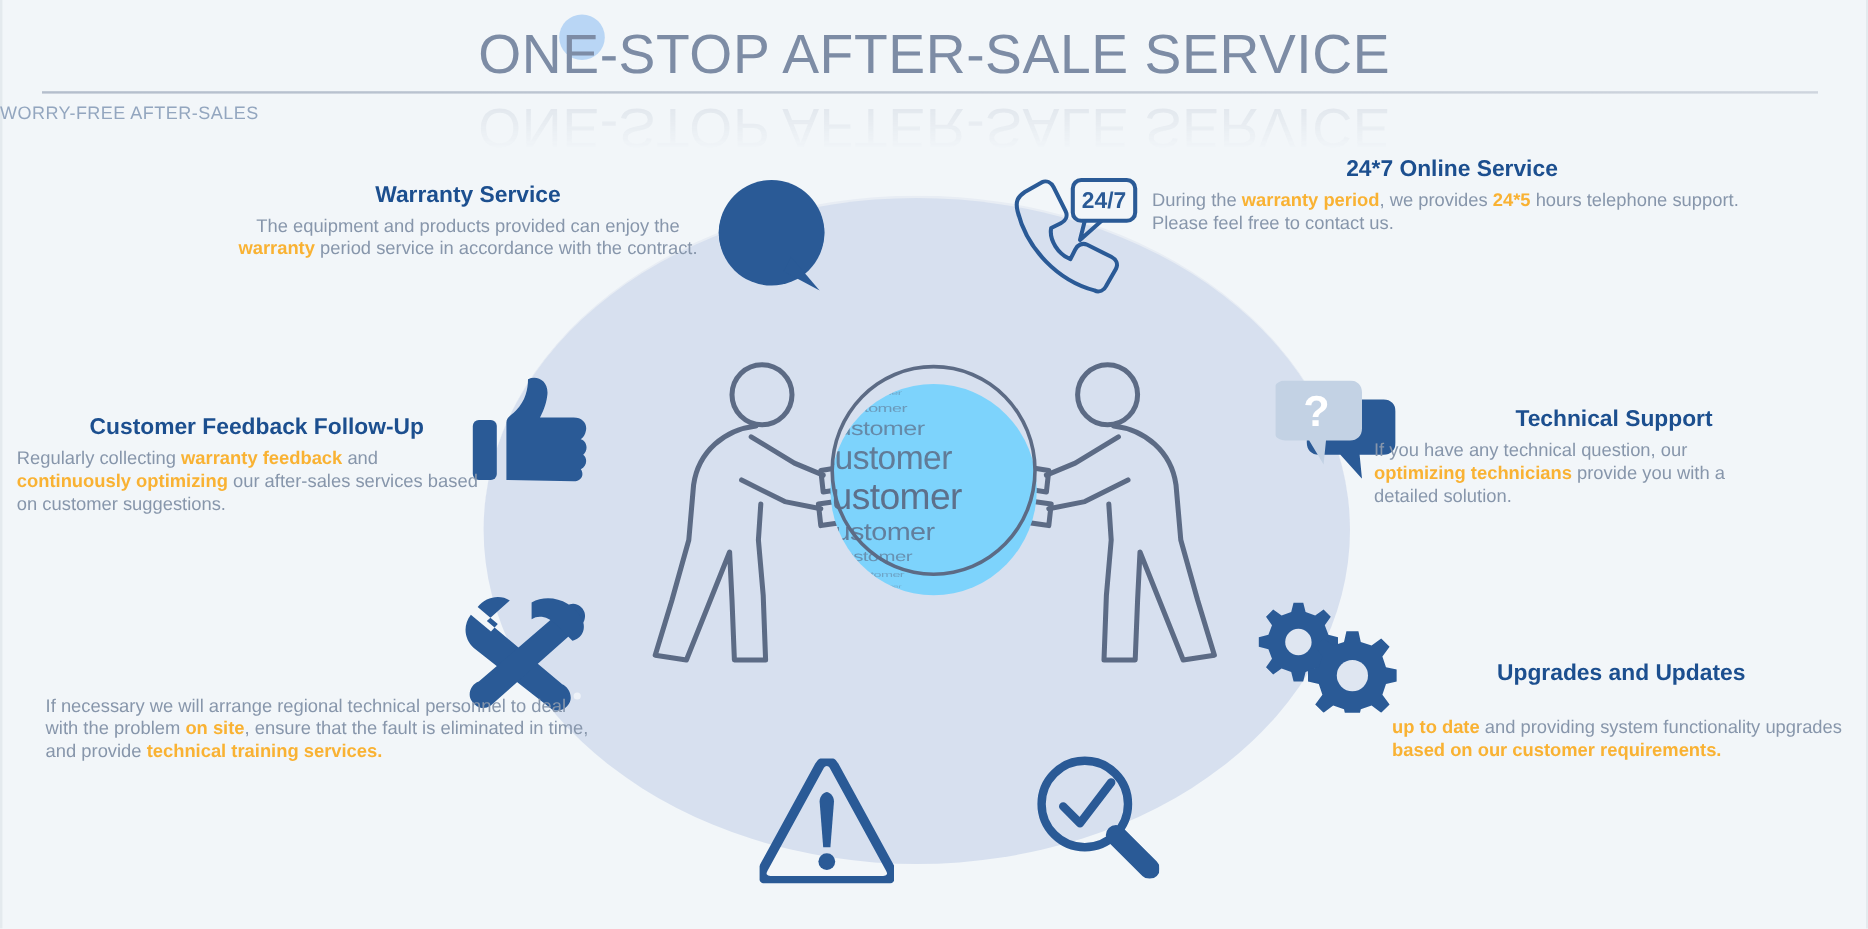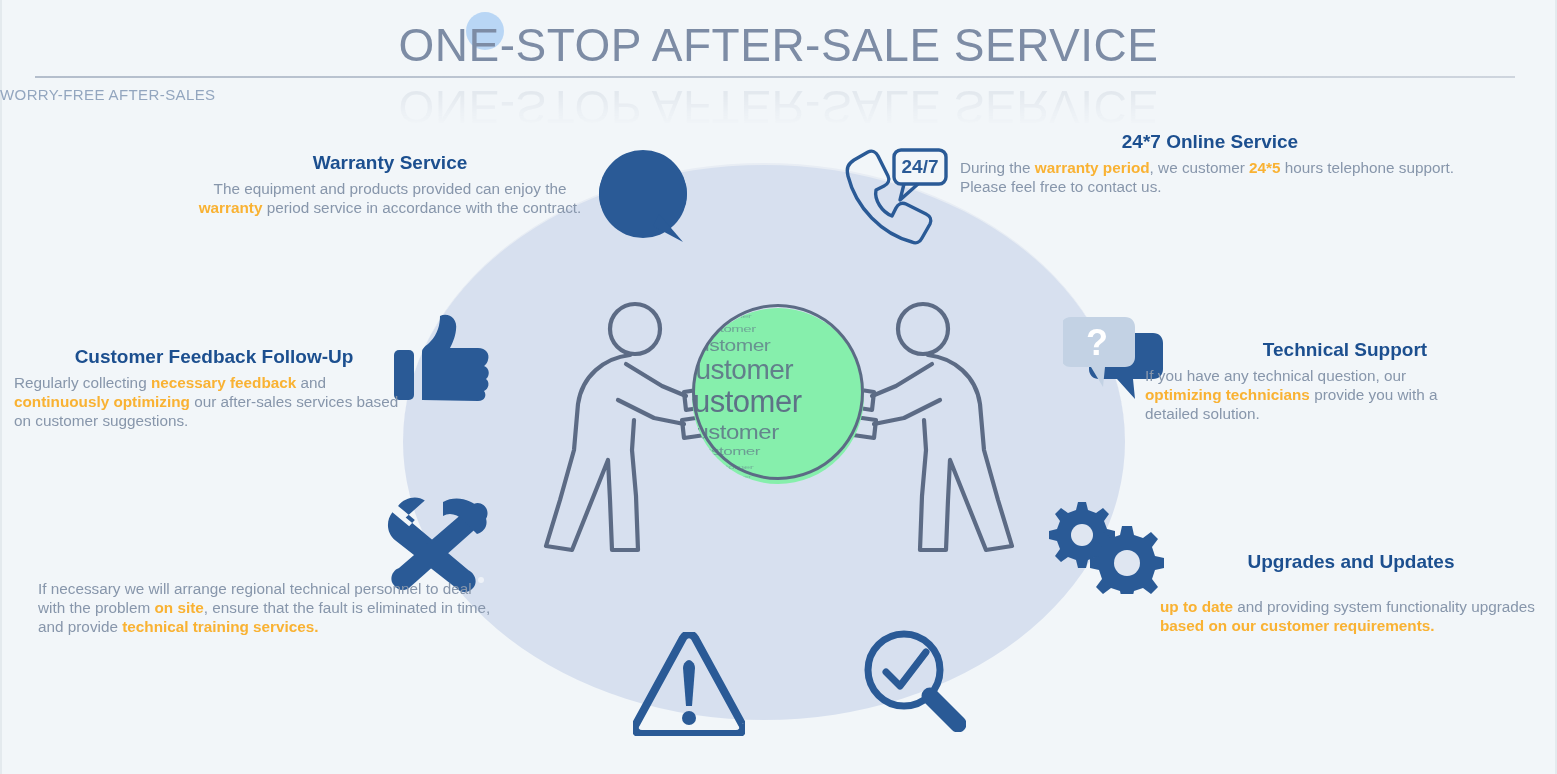--- a/index.html
+++ b/index.html
@@ -158,25 +158,25 @@
   .globe-word {
     position: absolute;
     color: #5c6b85;
     font-family: "Liberation Sans", sans-serif;
     white-space: nowrap;
     letter-spacing: -0.5px;
     pointer-events: none;
   }
   #globe-clip {
     position: absolute;
-    left: 0; top: 4px;
+    left: 0; top: 16px;
     width: 172px; height: 176px;
     border-radius: 50%;
     overflow: hidden;
-    background: #86efac;
+    background: #7dd3fc;
   }
   #globe-ring {
     position: absolute;
     left: 0; top: 0;
     width: 172px; height: 176px;
     border-radius: 50%;
     border: 3px solid #5c6b85;
     box-sizing: border-box;
   }
 </style>
@@ -290,29 +290,29 @@
     <div class="blk-title">Warranty Service</div>
     <div class="blk-body center">
       <span>The equipment and products provided can enjoy the</span><br>
       <span class="hl">warranty</span><span> period service in accordance with the contract.</span>
     </div>
   </div>
 
   <div class="block" id="block-247">
     <div class="blk-title">24*7 Online Service</div>
     <div class="blk-body left">
-      <span>During the </span><span class="hl">warranty period</span><span>, we customer </span><span class="hl">24*5</span><span> hours telephone support.</span><br>
+      <span>During the </span><span class="hl">warranty period</span><span>, we provides </span><span class="hl">24*5</span><span> hours telephone support.</span><br>
       <span>Please feel free to contact us.</span>
     </div>
   </div>
 
   <div class="block" id="block-feedback">
     <div class="blk-title">Customer Feedback Follow-Up</div>
     <div class="blk-body left">
-      <span>Regularly collecting </span><span class="hl">necessary feedback</span><span> and</span><br>
+      <span>Regularly collecting </span><span class="hl">warranty feedback</span><span> and</span><br>
       <span class="hl">continuously optimizing</span><span> our after-sales services based</span><br>
       <span>on customer suggestions.</span>
     </div>
   </div>
 
   <div class="block" id="block-technical">
     <div class="blk-title">Technical Support</div>
     <div class="blk-body left">
       <span>If you have any technical question, our</span><br>
       <span class="hl">optimizing technicians</span><span> provide you with a</span><br>

